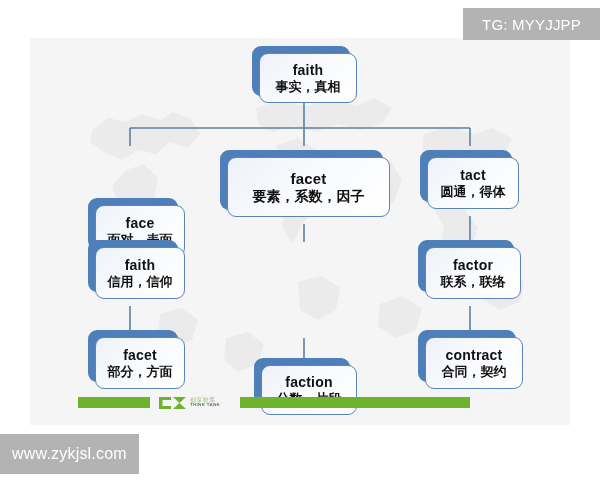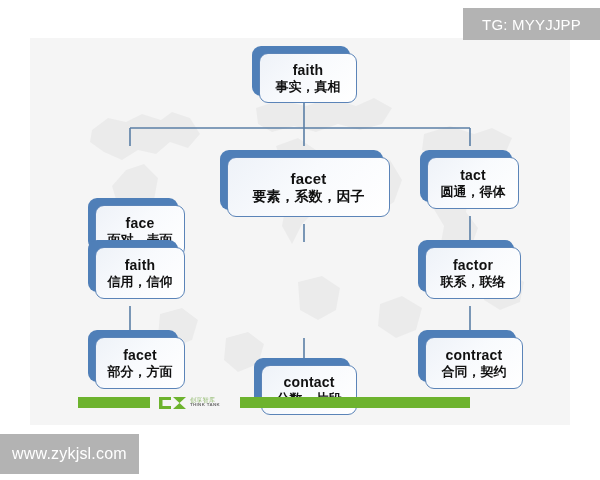--- a/index.html
+++ b/index.html
@@ -249,21 +249,21 @@
     <div class="card">
       <div class="en-word">facet</div>
       <div class="cn-word">要素，系数，因子</div>
     </div>
   </div>
 
 
   <div class="node size-m" style="left:224px; top:320px; width:96px; height:50px;">
     <div class="shadow"></div>
     <div class="card">
-      <div class="en-word">contact</div>
+      <div class="en-word">faction</div>
       <div class="cn-word">分数，片段</div>
     </div>
   </div>
 
   <div class="node size-s" style="left:390px; top:112px; width:92px; height:52px;">
     <div class="shadow"></div>
     <div class="card">
       <div class="en-word">tact</div>
       <div class="cn-word">圆通，得体</div>
     </div>

